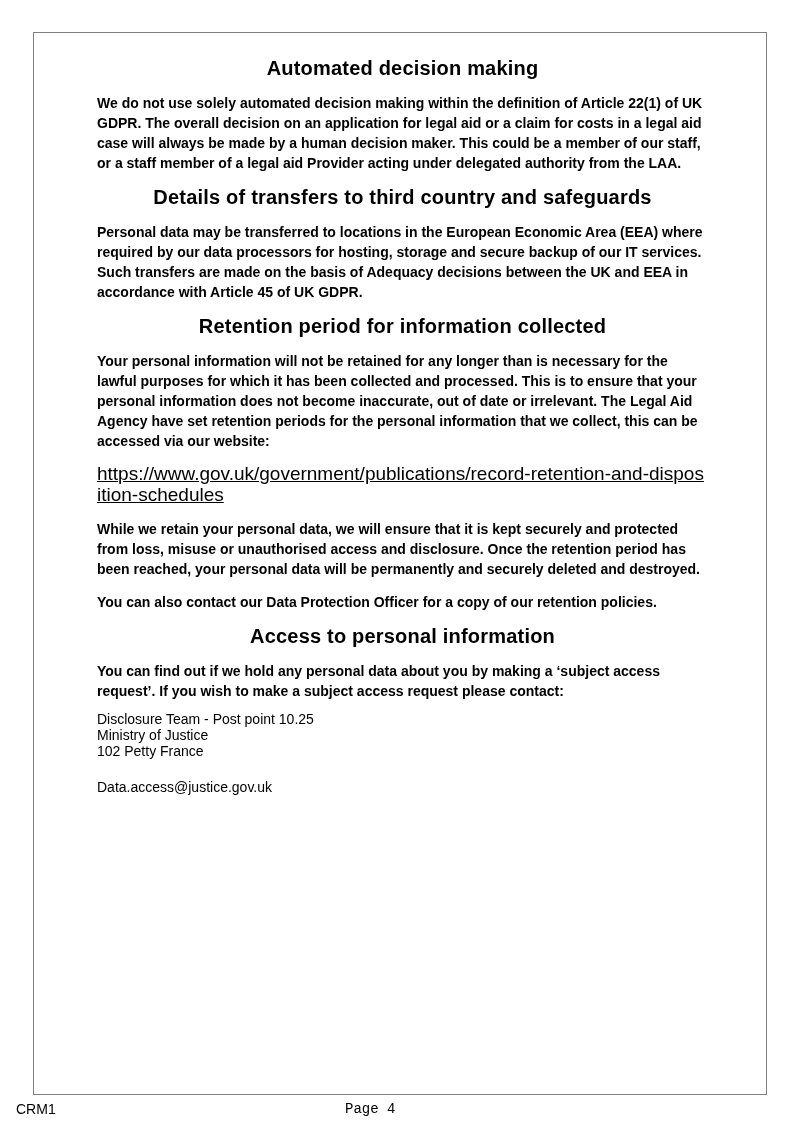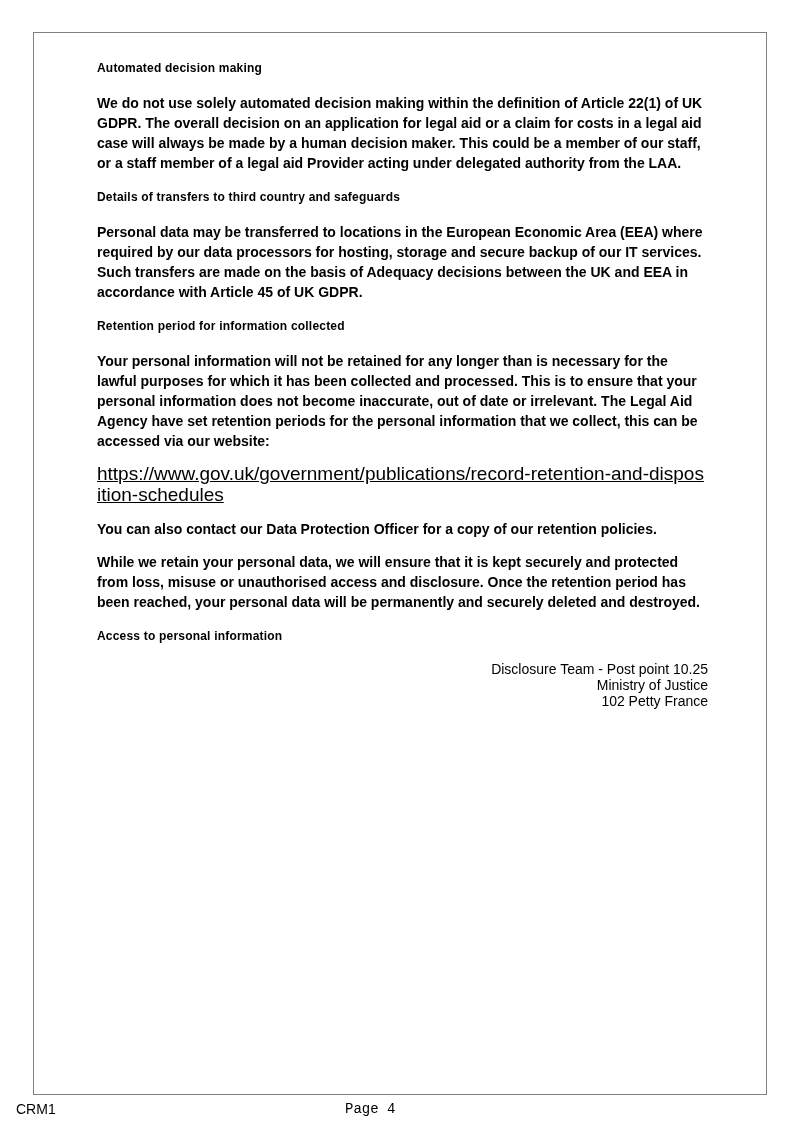--- a/index.html
+++ b/index.html
@@ -21,26 +21,27 @@
     position: absolute;
     left: 33px;
     top: 32px;
     width: 734px;
     height: 1063px;
     border: 1px solid #808080;
     background: #ffffff;
     padding: 24px 58px 20px 63px;
   }
   .section-heading {
-    font-size: 12px;
+    font-size: 20px;
     font-weight: bold;
     line-height: 22px;
     color: #000000;
     margin: 4px 0 14px 0;
     letter-spacing: 0.2px;
+    text-align: center;
   }
   .section-heading.first {
     margin-top: 0;
   }
   .body-text {
     font-size: 14px;
     line-height: 20px;
     color: #000000;
     margin: 0 0 13px 0;
     max-width: 612px;
@@ -58,21 +59,20 @@
   }
   .link-row {
     margin: 0 0 13px 0;
     line-height: 20px;
   }
   .address-block {
     font-size: 14px;
     line-height: 16px;
     color: #000000;
     margin: 0;
-    text-align: right;
   }
   .address-block span {
     display: block;
   }
   .email-row {
     font-size: 14px;
     line-height: 16px;
     margin-top: 20px;
   }
   .footer {
@@ -110,31 +110,33 @@
     <h2 class="section-heading">Details of transfers to third country and safeguards</h2>
     <p class="body-text">Personal data may be transferred to locations in the European Economic Area (EEA) where required by our data processors for hosting, storage and secure backup of our IT services. Such transfers are made on the basis of Adequacy decisions between the UK and EEA in accordance with Article 45 of UK GDPR.</p>
 
     <h2 class="section-heading">Retention period for information collected</h2>
     <p class="body-text">Your personal information will not be retained for any longer than is necessary for the lawful purposes for which it has been collected and processed. This is to ensure that your personal information does not become inaccurate, out of date or irrelevant. The Legal Aid Agency have set retention periods for the personal information that we collect, this can be accessed via our website:</p>
 
     <p class="link-row">
       <a class="doc-link" href="#">https://www.gov.uk/government/publications/record-retention-and-disposition-schedules</a>
     </p>
 
+    <p class="body-text">While we retain your personal data, we will ensure that it is kept securely and protected from loss, misuse or unauthorised access and disclosure. Once the retention period has been reached, your personal data will be permanently and securely deleted and destroyed.</p>
     <p class="body-text">You can also contact our Data Protection Officer for a copy of our retention policies.</p>
-    <p class="body-text">While we retain your personal data, we will ensure that it is kept securely and protected from loss, misuse or unauthorised access and disclosure. Once the retention period has been reached, your personal data will be permanently and securely deleted and destroyed.</p>
 
     <h2 class="section-heading">Access to personal information</h2>
+    <p class="body-text tight">You can find out if we hold any personal data about you by making a ‘subject access request’. If you wish to make a subject access request please contact:</p>
 
     <div class="address-block">
       <span>Disclosure Team - Post point 10.25</span>
       <span>Ministry of Justice</span>
       <span>102 Petty France</span>
     </div>
 
+    <p class="email-row">Data.access@justice.gov.uk</p>
 
   </div>
 
   <div class="footer">
     <span class="form-code">CRM1</span>
     <span class="page-number">Page 4</span>
   </div>
 
 </div>
 

